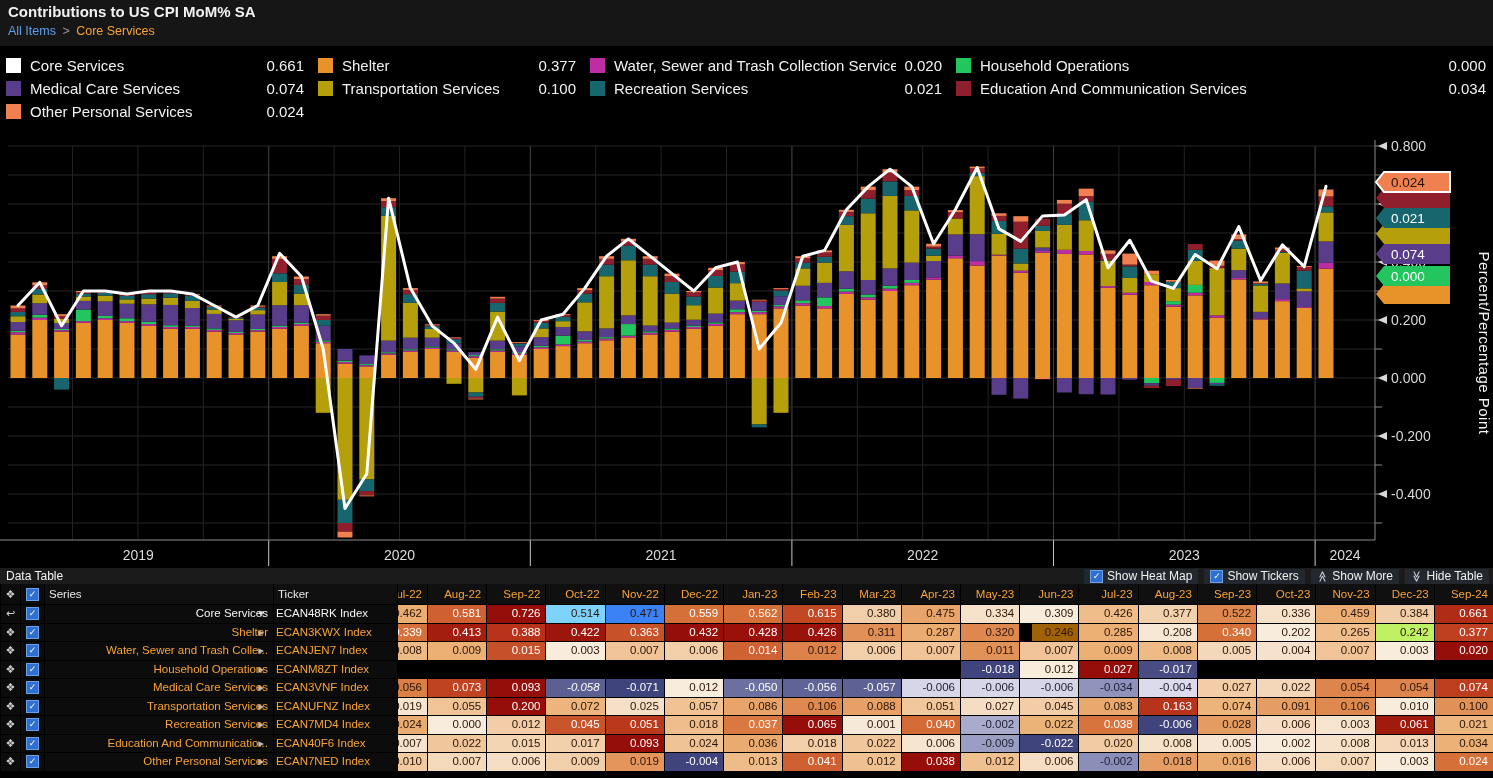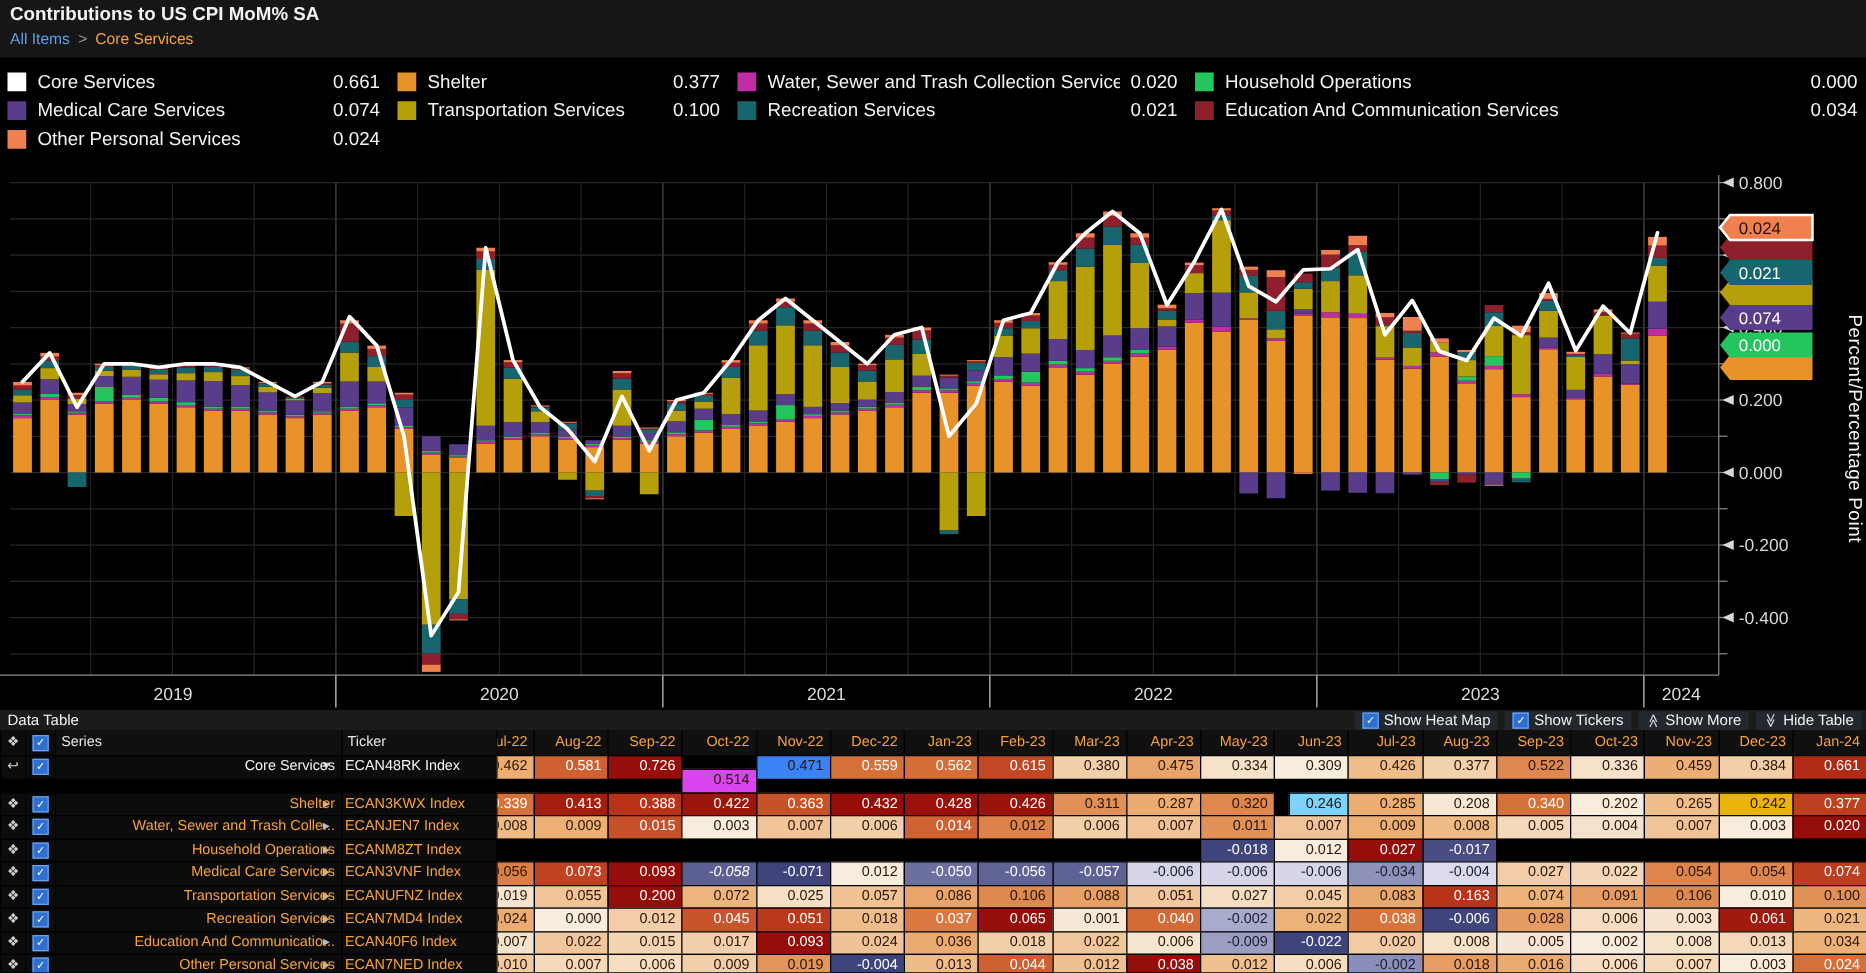--- a/index.html
+++ b/index.html
@@ -748,38 +748,38 @@
         <div class="hc">
           <span>Oct-23</span>
         </div>
         <div class="hc">
           <span>Nov-23</span>
         </div>
         <div class="hc">
           <span>Dec-23</span>
         </div>
         <div class="hc">
-          <span>Jan-24</span>
+          <span>Sep-24</span>
         </div>
         <div class="rc icon-c"><span style="position:static">↩</span></div>
         <div class="rc cb-c">
           <span class="cbx">✓</span>
         </div>
         <div class="rc name-c"><span style="position:static;padding-left:6px"><span class="arrow">▾</span><span style="color:#f5f5f5">Core Services</span></span></div>
         <div class="rc tick-c"><span style="position:static;color:#f5f5f5">ECAN48RK Index</span></div>
         <div class="rc" style="background: rgb(235, 173, 114); color: rgb(42, 21, 6);">
           <span>0.462</span>
         </div>
         <div class="rc" style="background: rgb(206, 96, 49); color: rgb(255, 255, 255);">
           <span>0.581</span>
         </div>
         <div class="rc" style="background: rgb(150, 14, 9); color: rgb(255, 255, 255);">
           <span>0.726</span>
         </div>
-        <div class="rc" style="background: #d946ef; color: rgb(42, 21, 6); margin-top: 11px;">
+        <div class="rc" style="background: #7dd3fc; color: rgb(42, 21, 6);">
           <span>0.514</span>
         </div>
         <div class="rc" style="background: #3b82f6; color: rgb(42, 21, 6);">
           <span>0.471</span>
         </div>
         <div class="rc" style="background: rgb(214, 112, 57); color: rgb(255, 255, 255);">
           <span>0.559</span>
         </div>
         <div class="rc" style="background: rgb(213, 110, 56); color: rgb(255, 255, 255);">
           <span>0.562</span>
@@ -852,39 +852,39 @@
         </div>
         <div class="rc" style="background: rgb(225, 145, 88); color: rgb(42, 21, 6);">
           <span>0.311</span>
         </div>
         <div class="rc" style="background: rgb(234, 172, 113); color: rgb(42, 21, 6);">
           <span>0.287</span>
         </div>
         <div class="rc" style="background: rgb(222, 135, 78); color: rgb(42, 21, 6);">
           <span>0.320</span>
         </div>
-        <div class="rc" style="background: #7dd3fc; color: rgb(42, 21, 6); margin-left: 12px;">
+        <div class="rc" style="background: #a16207; color: rgb(42, 21, 6); margin-left: 12px;">
           <span>0.246</span>
         </div>
         <div class="rc" style="background: rgb(235, 174, 115); color: rgb(42, 21, 6);">
           <span>0.285</span>
         </div>
         <div class="rc" style="background: rgb(247, 232, 213); color: rgb(42, 21, 6);">
           <span>0.208</span>
         </div>
         <div class="rc" style="background: rgb(214, 112, 57); color: rgb(255, 255, 255);">
           <span>0.340</span>
         </div>
         <div class="rc" style="background: rgb(248, 236, 221); color: rgb(42, 21, 6);">
           <span>0.202</span>
         </div>
         <div class="rc" style="background: rgb(239, 190, 140); color: rgb(42, 21, 6);">
           <span>0.265</span>
         </div>
-        <div class="rc" style="background: #eab308; color: rgb(42, 21, 6);">
+        <div class="rc" style="background: #bef264; color: rgb(42, 21, 6);">
           <span>0.242</span>
         </div>
         <div class="rc" style="background: rgb(190, 64, 32); color: rgb(255, 255, 255);">
           <span>0.377</span>
         </div>
         <div class="rc icon-c"><span style="position:static">❖</span></div>
         <div class="rc cb-c">
           <span class="cbx">✓</span>
         </div>
         <div class="rc name-c"><span style="position:static;padding-left:18px"><span class="arrow">▸</span><span style="color:#f8a33a">Water, Sewer and Trash Colle...</span></span></div>
@@ -1252,21 +1252,21 @@
         <div class="rc" style="background: rgb(227, 149, 92); color: rgb(42, 21, 6);">
           <span>0.019</span>
         </div>
         <div class="rc" style="background: rgb(64, 68, 124); color: rgb(255, 255, 255);">
           <span>-0.004</span>
         </div>
         <div class="rc" style="background: rgb(238, 188, 137); color: rgb(42, 21, 6);">
           <span>0.013</span>
         </div>
         <div class="rc" style="background: rgb(205, 95, 48); color: rgb(255, 255, 255);">
-          <span>0.044</span>
+          <span>0.041</span>
         </div>
         <div class="rc" style="background: rgb(239, 193, 145); color: rgb(42, 21, 6);">
           <span>0.012</span>
         </div>
         <div class="rc" style="background: rgb(150, 14, 9); color: rgb(255, 255, 255);">
           <span>0.038</span>
         </div>
         <div class="rc" style="background: rgb(239, 193, 145); color: rgb(42, 21, 6);">
           <span>0.012</span>
         </div>

